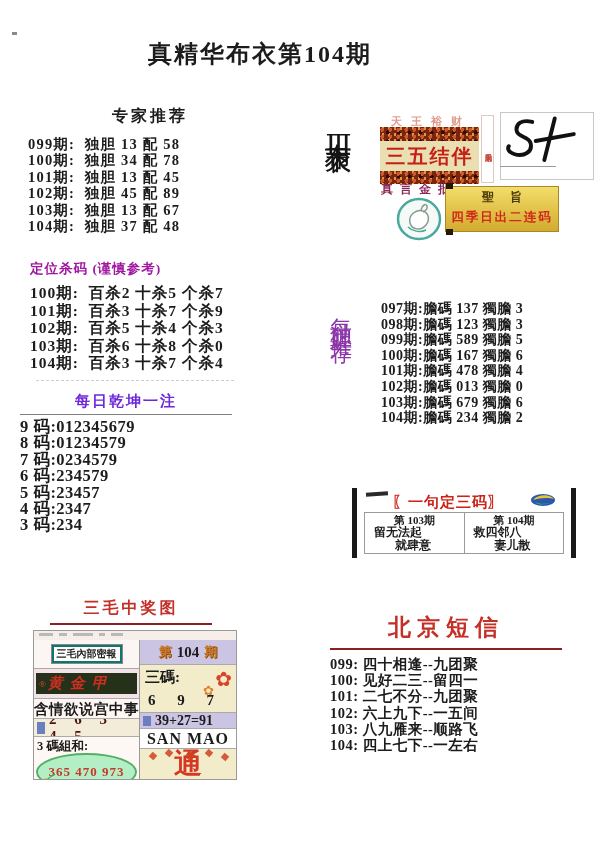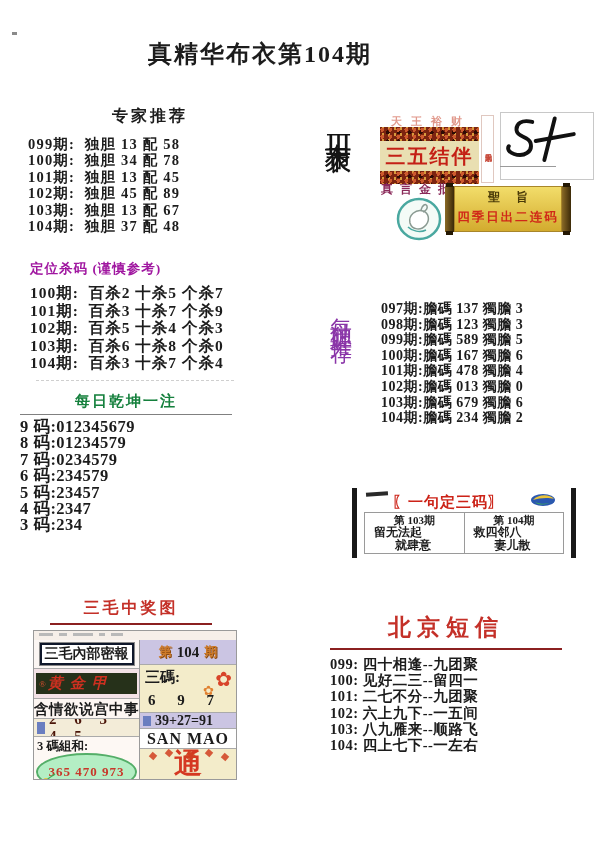--- a/index.html
+++ b/index.html
@@ -17,33 +17,33 @@
   
   #expert{left:28px;top:106px;width:244px;}
   #expert .h{font-size:16px;font-weight:700;letter-spacing:3px;margin:0 0 9px 0;}
   #expert .row{font-size:14.5px;line-height:16.4px;letter-spacing:1.2px;}
   #kill{left:30px;top:260px;width:250px;}
   #kill .h{font-size:13.5px;font-weight:700;color:#a017a0;margin:0 0 6px 0;letter-spacing:1px;}
   #kill .row{font-size:15.5px;line-height:17.6px;letter-spacing:1px;}
   #kill-underline{left:36px;top:380px;width:198px;border-top:1px dashed #cfcfcf;}
   #daily{left:20px;top:392px;width:212px;}
   #daily .hwrap{border-bottom:1.5px solid #808080;padding-bottom:3px;margin-bottom:4px;}
-  #daily .h{font-size:15px;font-weight:700;color:#15803d;text-align:center;letter-spacing:2px;}
+  #daily .h{font-size:15px;font-weight:700;color:#6d28d9;text-align:center;letter-spacing:2px;}
   #daily .row{font-size:16.5px;line-height:16.4px;letter-spacing:0.5px;}
   
   #sanmao-title{left:50px;top:598px;width:162px;text-align:center;font-size:16px;font-weight:700;
                 color:#c43028;letter-spacing:3px;border-bottom:2px solid #8b2020;padding-bottom:4px;}
   #sanmao-card{left:33px;top:630px;width:202px;height:148px;border:1px solid #9a9a9a;background:#f6efe9;overflow:hidden;}
   .noise{position:absolute;top:2px;left:5px;height:4px;display:flex;gap:6px;}
   .noise i{display:block;height:3px;background:#b9b9b9;}
   #sm-left{position:absolute;left:0;top:9px;width:105px;height:139px;}
   #sm-right{position:absolute;left:105px;top:9px;width:96px;height:139px;border-left:1px solid #9a9a9a;}
   .smrow{position:absolute;left:0;right:0;border-top:1px solid #aaa;overflow:hidden;}
   #sm-secret{top:0;height:28px;background:#fbf6f3;display:flex;align-items:center;justify-content:center;}
-  #sm-secret span{border:2px solid #0f172a;box-shadow:0 0 0 1px #888;padding:0 3px;font-size:14px;font-weight:700;background:#fff;}
+  #sm-secret span{border:2px solid #0f766e;box-shadow:0 0 0 1px #888;padding:0 3px;font-size:10px;font-weight:700;background:#fff;}
   #sm-band{top:28px;height:30px;background:#f3e2e6;}
   #sm-band .band{position:absolute;left:2px;right:2px;top:4px;height:21px;background:#26311a;display:flex;align-items:center;}
   #sm-band .reg{color:#e05030;font-size:9px;margin:0 2px 0 3px;}
   #sm-band .brand{color:#cc3020;font-size:15px;font-weight:700;font-style:italic;letter-spacing:7px;}
   #sm-line3{top:58px;height:20px;background:#fdf6f2;font-size:14.5px;font-weight:700;text-align:center;line-height:20px;letter-spacing:0.5px;}
   #sm-digits{top:78px;height:18px;background:#f3ecd8;display:flex;align-items:center;}
   .bluebadge{width:8px;height:12px;background:#6a7ec0;margin:0 4px 0 3px;flex:none;}
   #sm-digits b{font-size:15px;letter-spacing:7px;color:#4a1408;}
   #sm-group{top:96px;height:43px;background:#fdf8f4;}
   #sm-group .lbl{font-size:12.5px;font-weight:700;margin:1px 0 0 3px;}
@@ -78,21 +78,21 @@
   #sanwu-box .top{height:14px;}
   #sanwu-box .mid{flex:1;background:#e9dfb2;display:flex;align-items:center;justify-content:center;}
   #sanwu-box .mid b{color:#c42016;font-size:20px;letter-spacing:2px;}
   #sanwu-box .bot{height:13px;}
   #sanwu-strip{left:481px;top:115px;width:11px;height:66px;background:#fff;border:1px solid #e0c8c0;
                writing-mode:vertical-rl;text-orientation:upright;font-size:7px;color:#c84a3a;line-height:11px;text-align:center;}
   #hand-box{left:500px;top:112px;width:92px;height:66px;background:#fff;border:1px solid #c8c8c8;}
   #hand-line{left:500px;top:166px;width:56px;border-top:1.5px solid #9a9a9a;}
   #purple-chars{left:381px;top:181px;width:78px;font-size:12px;font-weight:700;color:#8a2a5a;letter-spacing:7px;}
   #rabbit{left:396px;top:197px;}
-  #scroll{left:445px;top:186px;width:126px;height:46px;display:flex;}
+  #scroll{left:445px;top:186px;width:114px;height:46px;display:flex;flex-direction:column;}
   .roll{width:9px;background:linear-gradient(90deg,#8a6a26,#3c2a08);position:relative;flex:none;}
   .roll:before,.roll:after{content:"";position:absolute;left:1px;width:7px;height:4px;background:#241803;}
   .roll:before{top:-3px;} .roll:after{bottom:-3px;}
   #scroll .body{flex:1;background:linear-gradient(180deg,#f2dd6a,#d3ab2e);border:1px solid #a8862a;text-align:center;}
   #scroll .t1{font-size:12px;font-weight:700;color:#4a3a08;letter-spacing:16px;margin-top:2px;text-indent:16px;}
   #scroll .t2{font-size:12.5px;font-weight:700;color:#d02818;letter-spacing:2px;margin-top:3px;}
   #dan-label{left:326px;top:300px;height:135px;writing-mode:vertical-rl;text-orientation:upright;
              font-size:22px;font-weight:500;color:#8a35a8;letter-spacing:6px;}
   #dan-list{left:381px;top:301px;width:200px;}
   #dan-list .row{font-size:14px;line-height:15.6px;letter-spacing:0.5px;}

